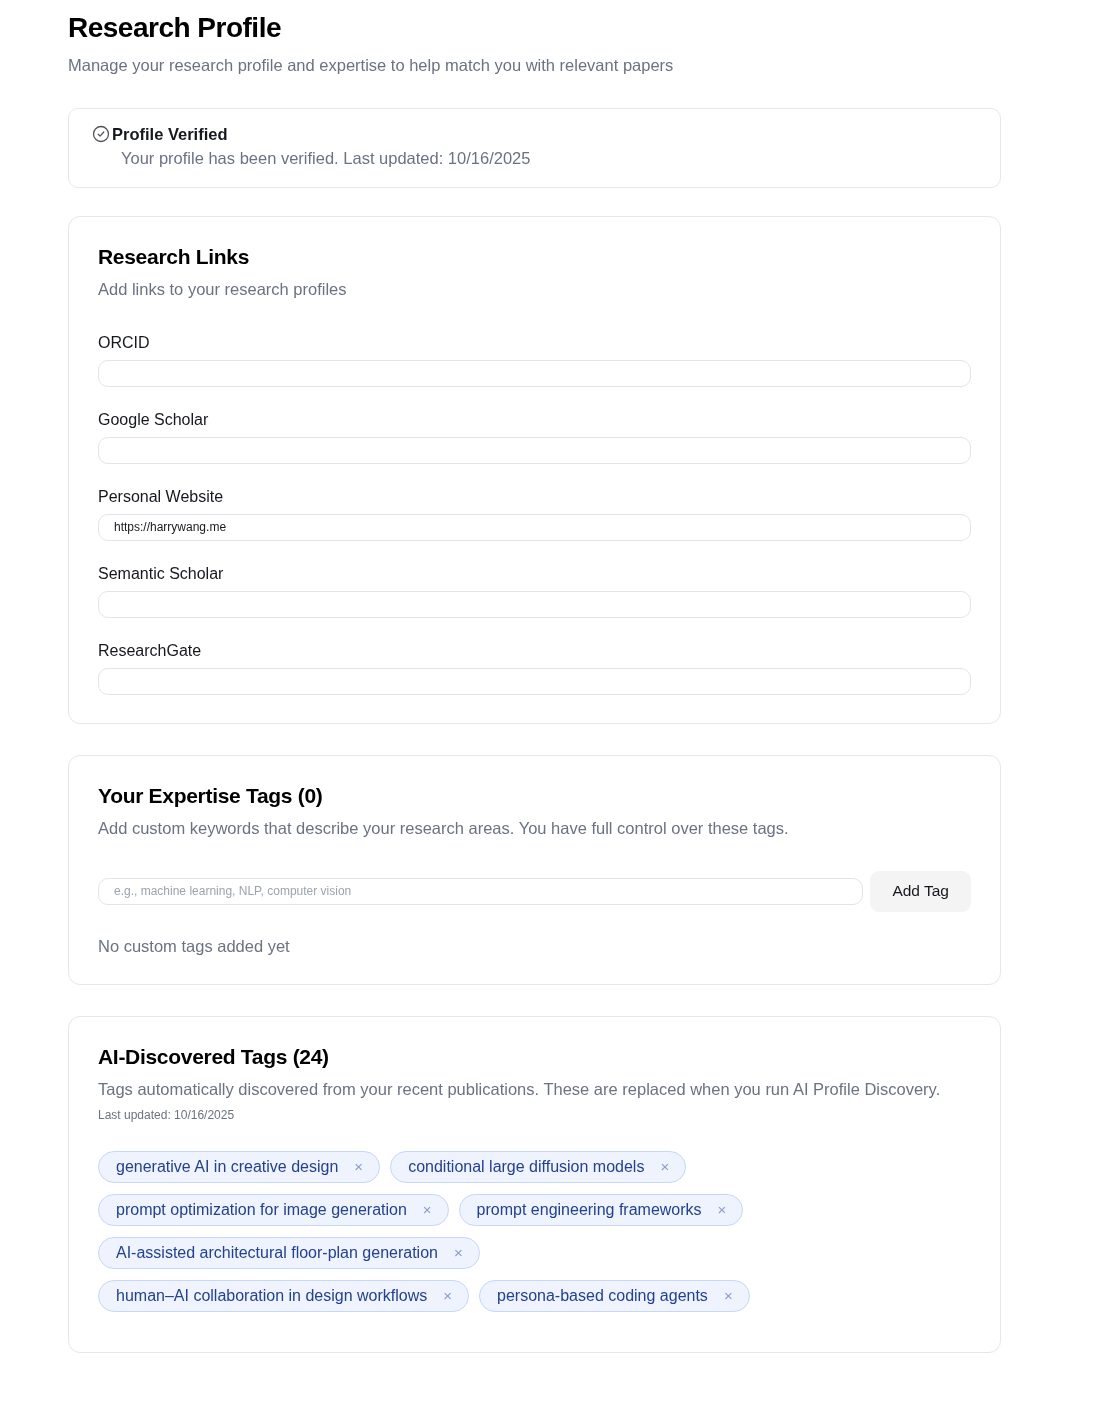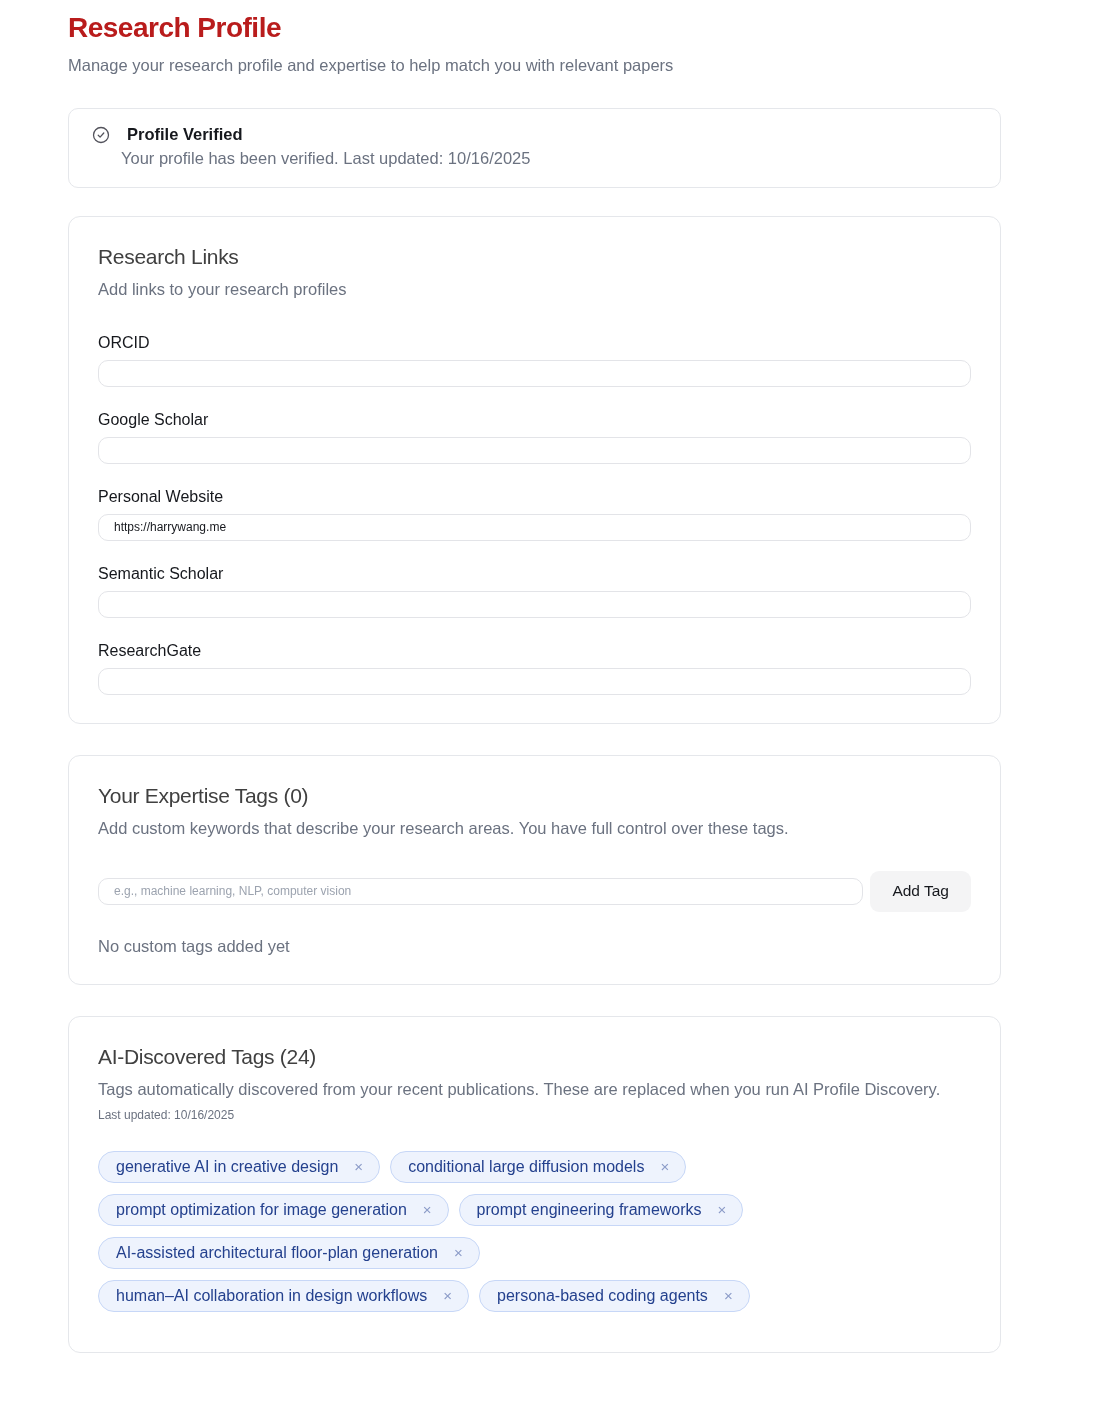--- a/index.html
+++ b/index.html
@@ -1,35 +1,35 @@
 <!DOCTYPE html>
 <html><head>
 <meta charset="utf-8">
 <style>
   * { margin: 0; padding: 0; box-sizing: border-box; }
   html, body { width: 1101px; height: 1419px; overflow: hidden; background: #ffffff; }
   body { font-family: "Liberation Sans", "DejaVu Sans", sans-serif; color: #111318; }
 
   .page { width: 933px; margin-left: 68px; padding-top: 12px; }
 
-  .page-title { font-size: 28px; font-weight: 700; letter-spacing: -0.5px; color: #b91c1c; }
+  .page-title { font-size: 28px; font-weight: 700; letter-spacing: -0.5px; color: #000000; }
   .page-subtitle { margin-top: 12px; font-size: 16.5px; color: #6b7280; }
 
   .card { border: 1px solid #e5e7eb; border-radius: 12px; background: #fff; }
 
   
   .verified-card { margin-top: 33px; padding: 16px 24px 19px 23px; border-radius: 10px; }
-  .verified-head { display: flex; align-items: center; gap: 17px; }
+  .verified-head { display: flex; align-items: flex-start; gap: 2px; }
   .verified-title { font-size: 16.5px; font-weight: 600; color: #16181d; }
   .verified-desc { margin-top: 5px; margin-left: 29px; font-size: 16.5px; color: #6b7280; }
   .check-icon { display: inline-flex; flex: 0 0 auto; }
 
   
   .section-card { margin-top: 28px; padding: 28px 29px; }
-  .section-title { font-size: 21px; font-weight: 400; letter-spacing: -0.3px; color: #404040; }
+  .section-title { font-size: 21px; font-weight: 700; letter-spacing: -0.3px; color: #000000; }
   .section-desc { margin-top: 9px; font-size: 16.5px; color: #6b7280; line-height: 1.45; }
 
   
   .fields { margin-top: 32px; display: flex; flex-direction: column; gap: 24px; }
   .field-label { display: block; font-size: 16px; font-weight: 500; color: #16181d; margin-bottom: 8px; }
   .text-input {
     width: 100%; height: 27px; border: 1px solid #e3e4e8; border-radius: 10px;
     padding: 0 15px; font-size: 12px; font-family: inherit; color: #16181d; background: #fff; outline: none;
   }
   .text-input::placeholder { color: #9ca3af; }

